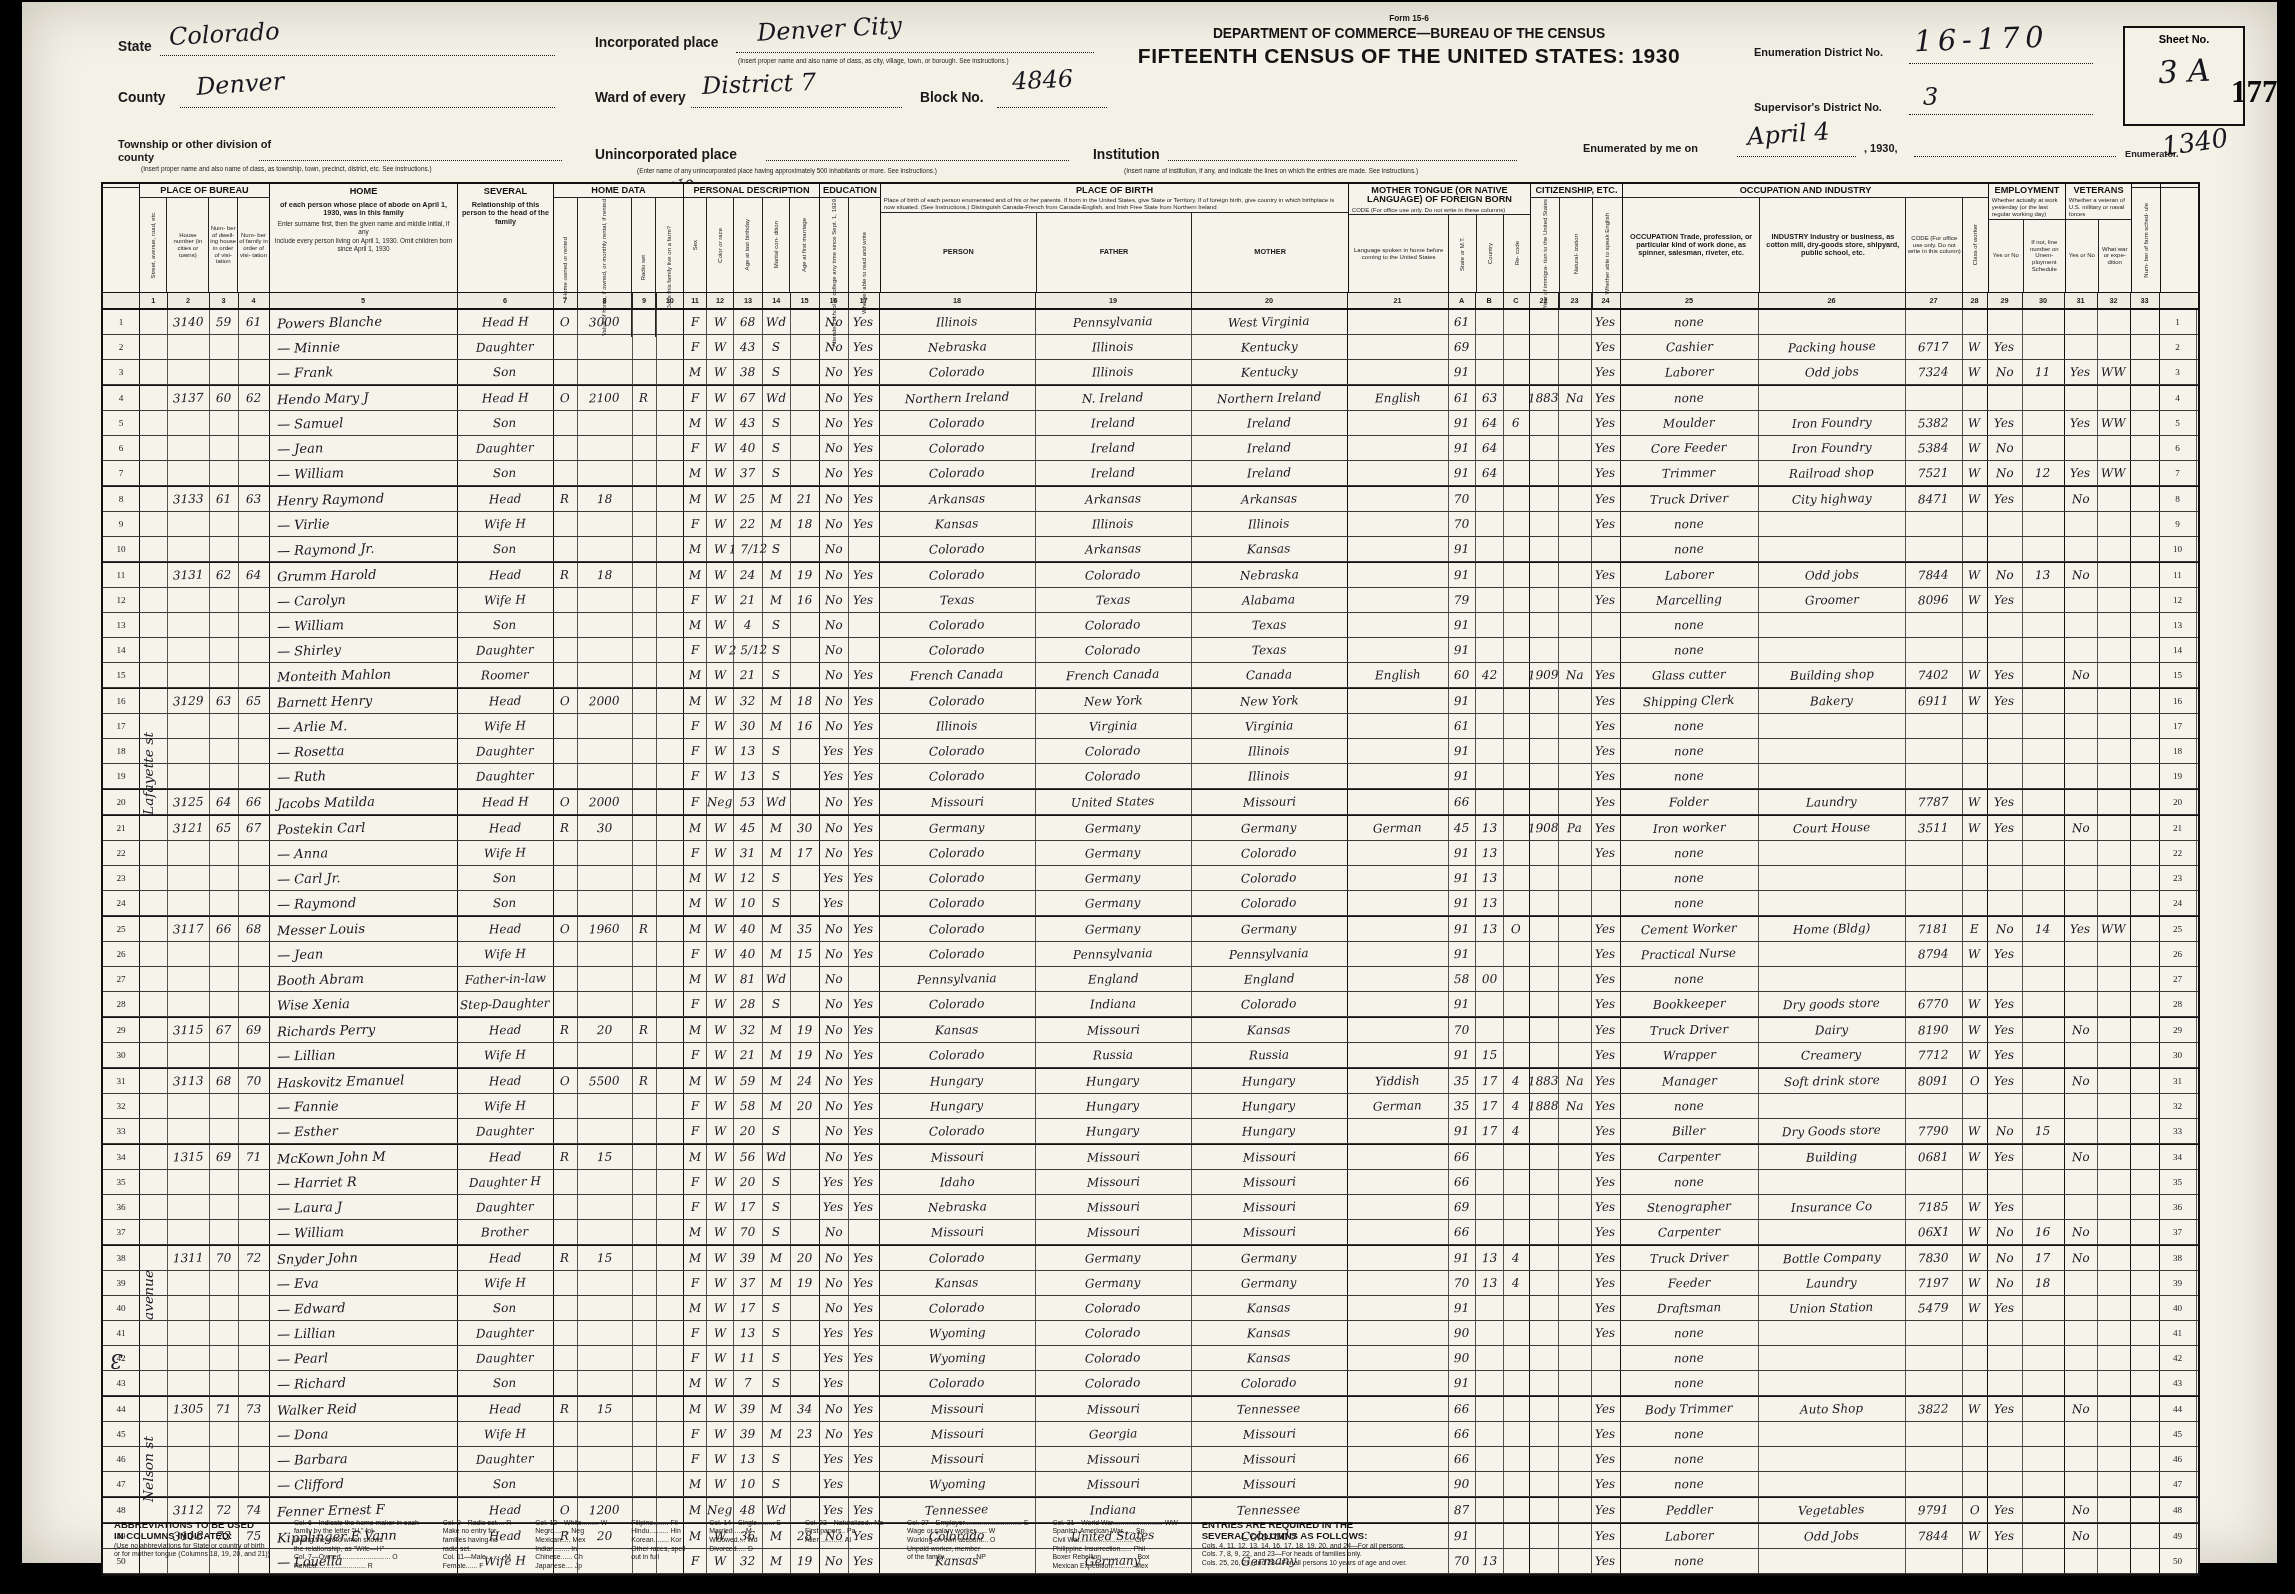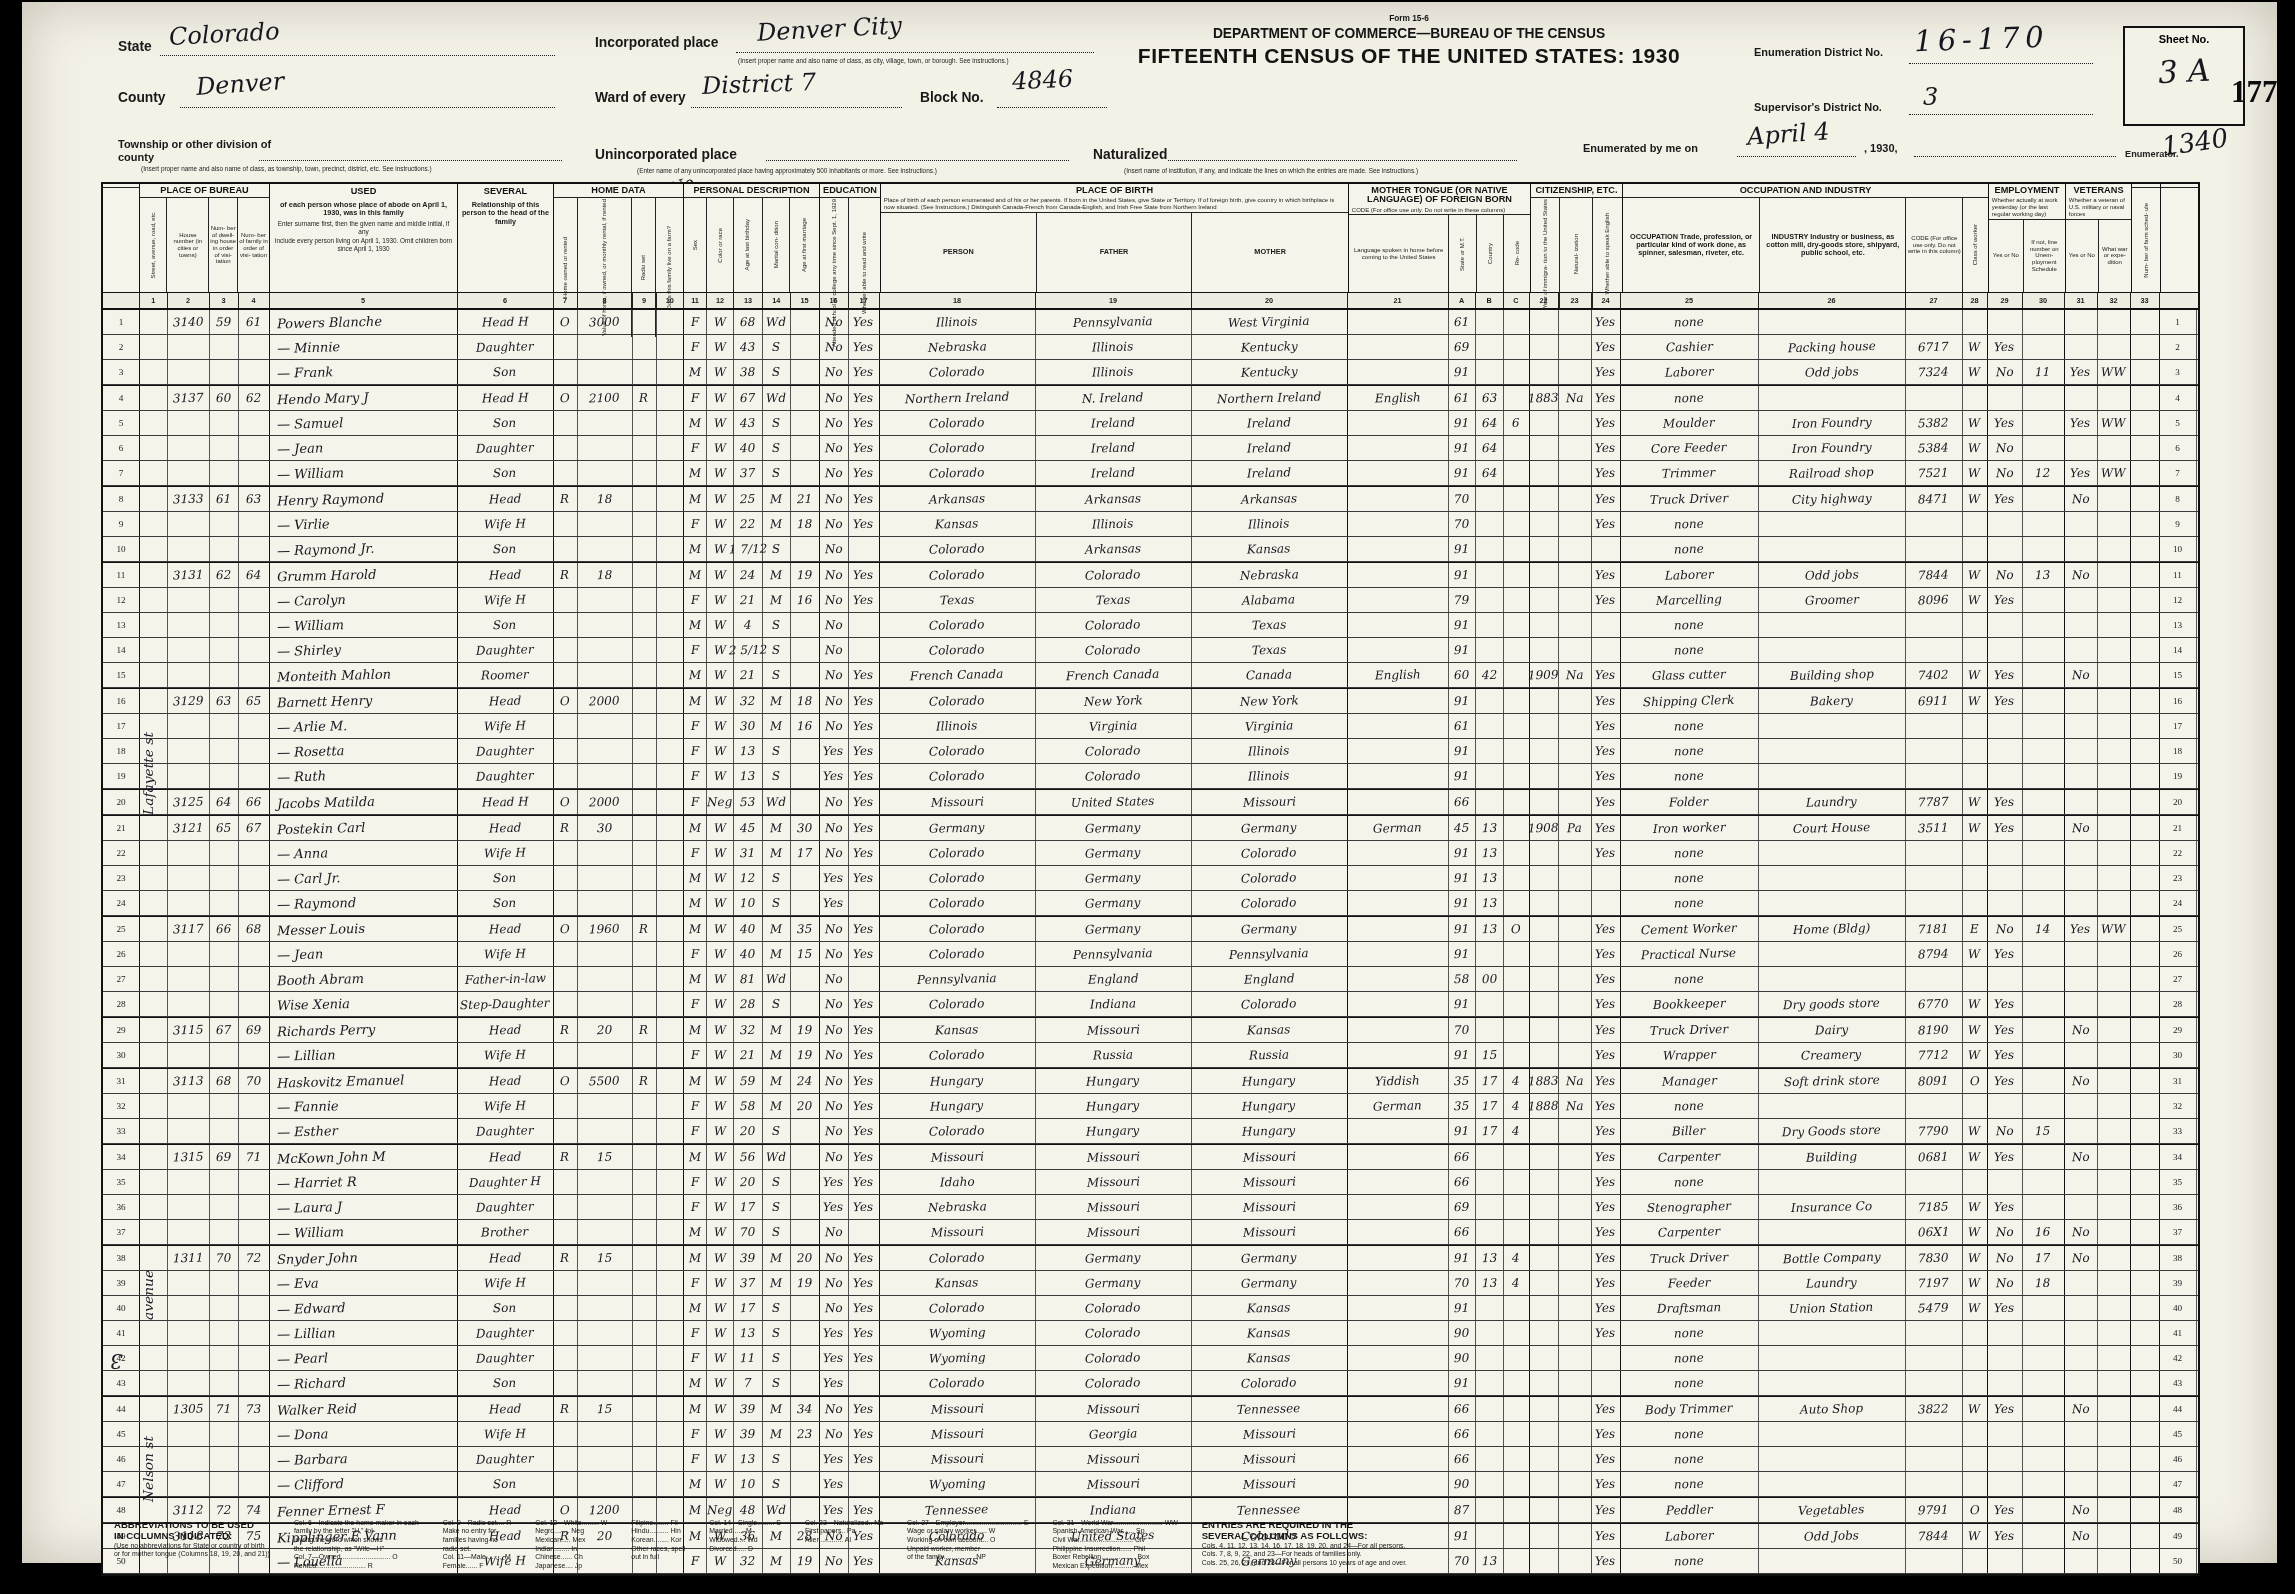--- a/index.html
+++ b/index.html
@@ -86,21 +86,21 @@
   <div class="abs hw hw-lg" style="left:680px;top:68px;transform:rotate(-2deg);">District 7</div>
   <div class="abs dotline" style="left:669px;top:105px;width:211px;"></div>
   <div class="abs lbl" style="left:898px;top:88px;">Block No.</div>
   <div class="abs hw hw-lg" style="left:990px;top:64px;transform:rotate(-3deg);">4846</div>
   <div class="abs dotline" style="left:975px;top:105px;width:110px;"></div>
 
   <div class="abs lbl" style="left:573px;top:145px;">Unincorporated place</div>
   <div class="abs dotline" style="left:744px;top:158px;width:303px;"></div>
   <div class="abs fine" style="left:615px;top:165px;width:422px;">(Enter name of any unincorporated place having approximately 500 inhabitants or more.   See instructions.)</div>
 
-  <div class="abs lbl" style="left:1071px;top:145px;">Naturalized</div>
+  <div class="abs lbl" style="left:1071px;top:145px;">Institution</div>
   <div class="abs dotline" style="left:1146px;top:158px;width:349px;"></div>
   <div class="abs fine" style="left:1102px;top:165px;width:395px;">(Insert name of institution, if any, and indicate the lines on which the entries are made.   See instructions.)</div>
 
   <div class="abs lbl-sm" style="left:1561px;top:140px;">Enumerated by me on</div>
   <div class="abs hw hw-lg" style="left:1725px;top:118px;transform:rotate(-4deg);">April 4</div>
   <div class="abs dotline" style="left:1715px;top:154px;width:119px;"></div>
   <div class="abs lbl-sm" style="left:1842px;top:140px;">, 1930,</div>
   <div class="abs dotline" style="left:1892px;top:154px;width:202px;"></div>
   <div class="abs fine" style="left:2103px;top:147px;font-size:9.2px;font-weight:bold;">Enumerator.</div>
 
@@ -142,21 +142,21 @@
             <div class="leaf" style="width: 29px;">
               <span>Num- ber of dwell- ing house in order of visi- tation</span>
             </div>
             <div class="leaf" style="width: 31px;">
               <span>Num- ber of family in order of visi- tation</span>
             </div>
           </div>
         </div>
         <div class="grp" style="width: 188px;">
           <div class="grp-full">
-            <div class="grp-title">USED</div>
+            <div class="grp-title">HOME</div>
             <div class="gf-line" style="font-size: 7.3px; font-weight: bold;">of each person whose place of abode on April 1, 1930, was in this family</div>
             <div class="gf-line">Enter surname first, then the given name and middle initial, if any</div>
             <div class="gf-line">Include every person living on April 1, 1930.  Omit children born since April 1, 1930</div>
           </div>
         </div>
         <div class="grp" style="width: 96px;">
           <div class="grp-full">
             <div class="grp-title">SEVERAL</div>
             <div class="gf-line" style="font-size: 7.3px; font-weight: bold;">Relationship of this person to the head of the family</div>
           </div>

